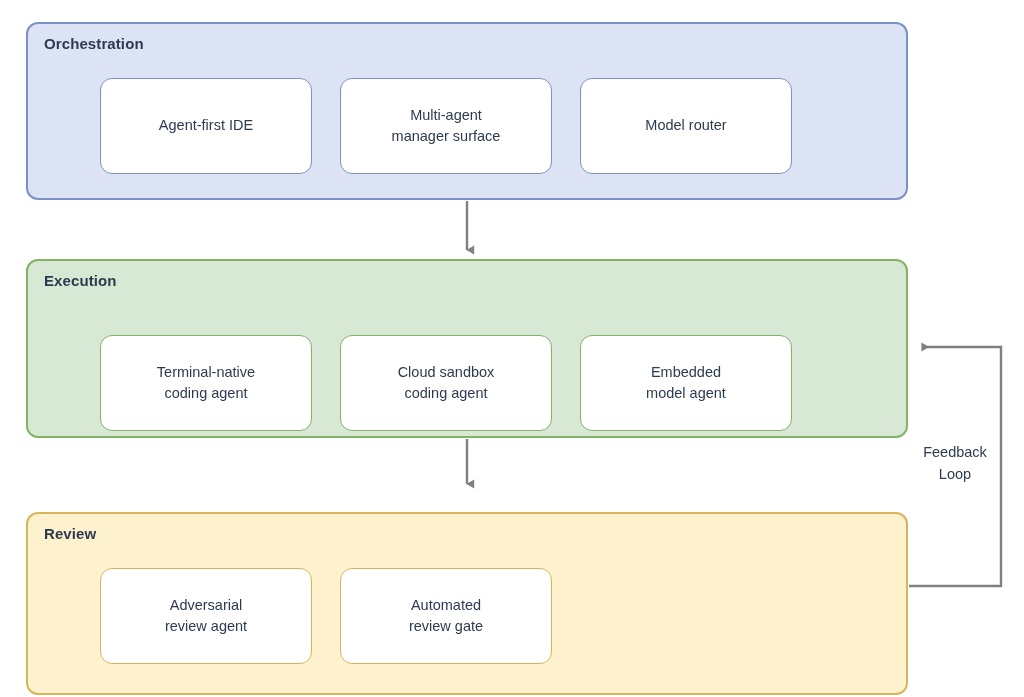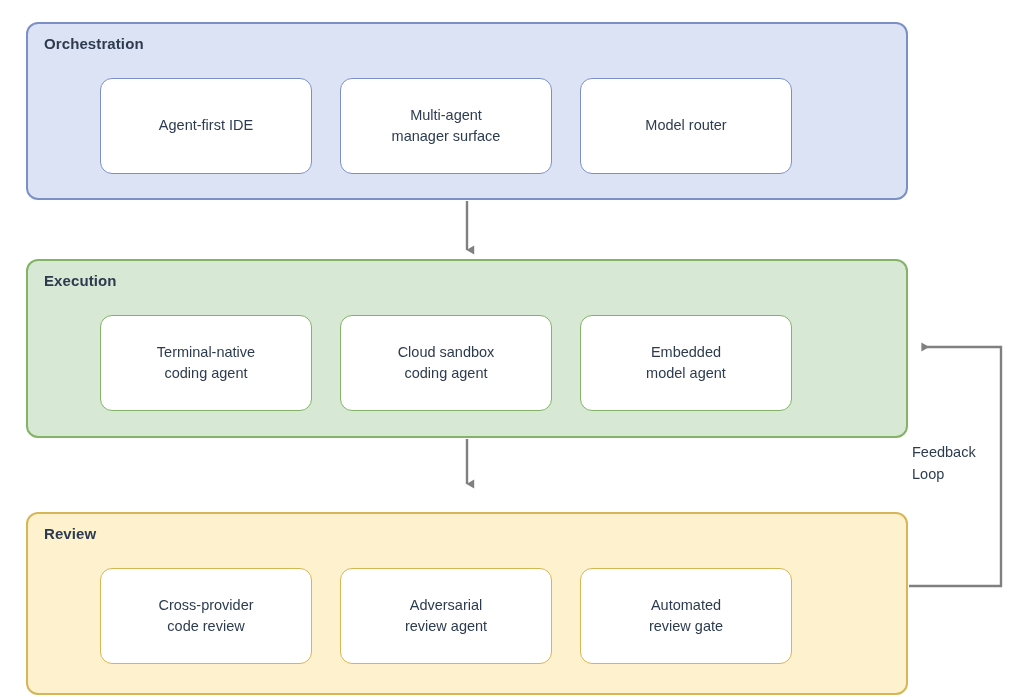--- a/index.html
+++ b/index.html
@@ -82,36 +82,36 @@
     border: 1.6px solid #7b91c6;
     display: flex;
     align-items: center;
     justify-content: center;
     text-align: center;
     font-size: 14.5px;
     line-height: 1.45;
     color: #2d3b50;
     white-space: pre-line;
   }
-  .band-execution .card { border-color: #82b366; }
+  .band-execution .card { border-color: #82b366; margin-top: 20px; }
   .band-review .card    { border-color: #d6b656; }
 
   
   #connectors {
     position: absolute;
     inset: 0;
     pointer-events: none;
   }
 
   .loop-label {
     position: absolute;
     left: 912px;
     top: 442px;
     width: 86px;
-    text-align: left;
+    text-align: center;
     font-size: 14.5px;
     line-height: 1.5;
     color: #2d3b50;
     white-space: pre-line;
   }
 </style>
 </head>
 <body>
 
 <div id="canvas">
@@ -134,22 +134,20 @@
       <div class="card">Cloud sandbox
 coding agent</div>
       <div class="card">Embedded
 model agent</div>
     </div>
   </div>
 
   <div class="band band-review">
     <div class="band-title">Review</div>
     <div class="cards">
-      <div class="card">Cross-provider
-code review</div>
       <div class="card">Adversarial
 review agent</div>
       <div class="card">Automated
 review gate</div>
     </div>
   </div>
 
   <svg id="connectors" width="1024" height="697" viewBox="0 0 1024 697">
     <defs>
       <marker id="arrow-down" markerWidth="10" markerHeight="10" refX="5" refY="8.4" orient="auto" markerUnits="userSpaceOnUse">

